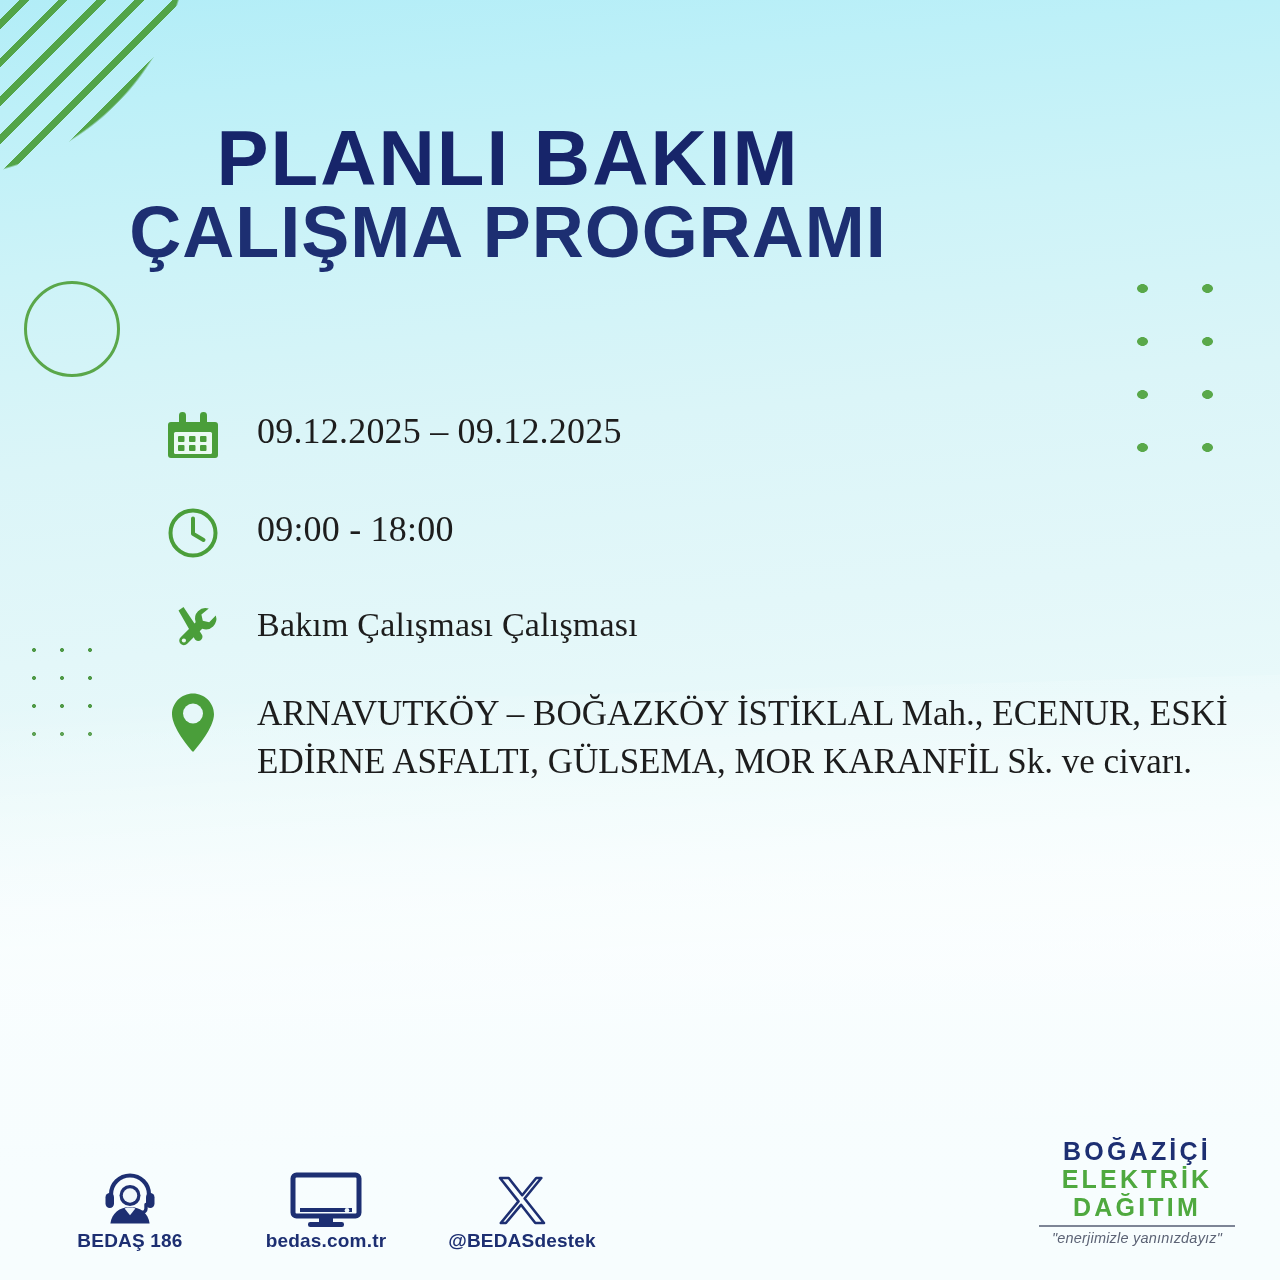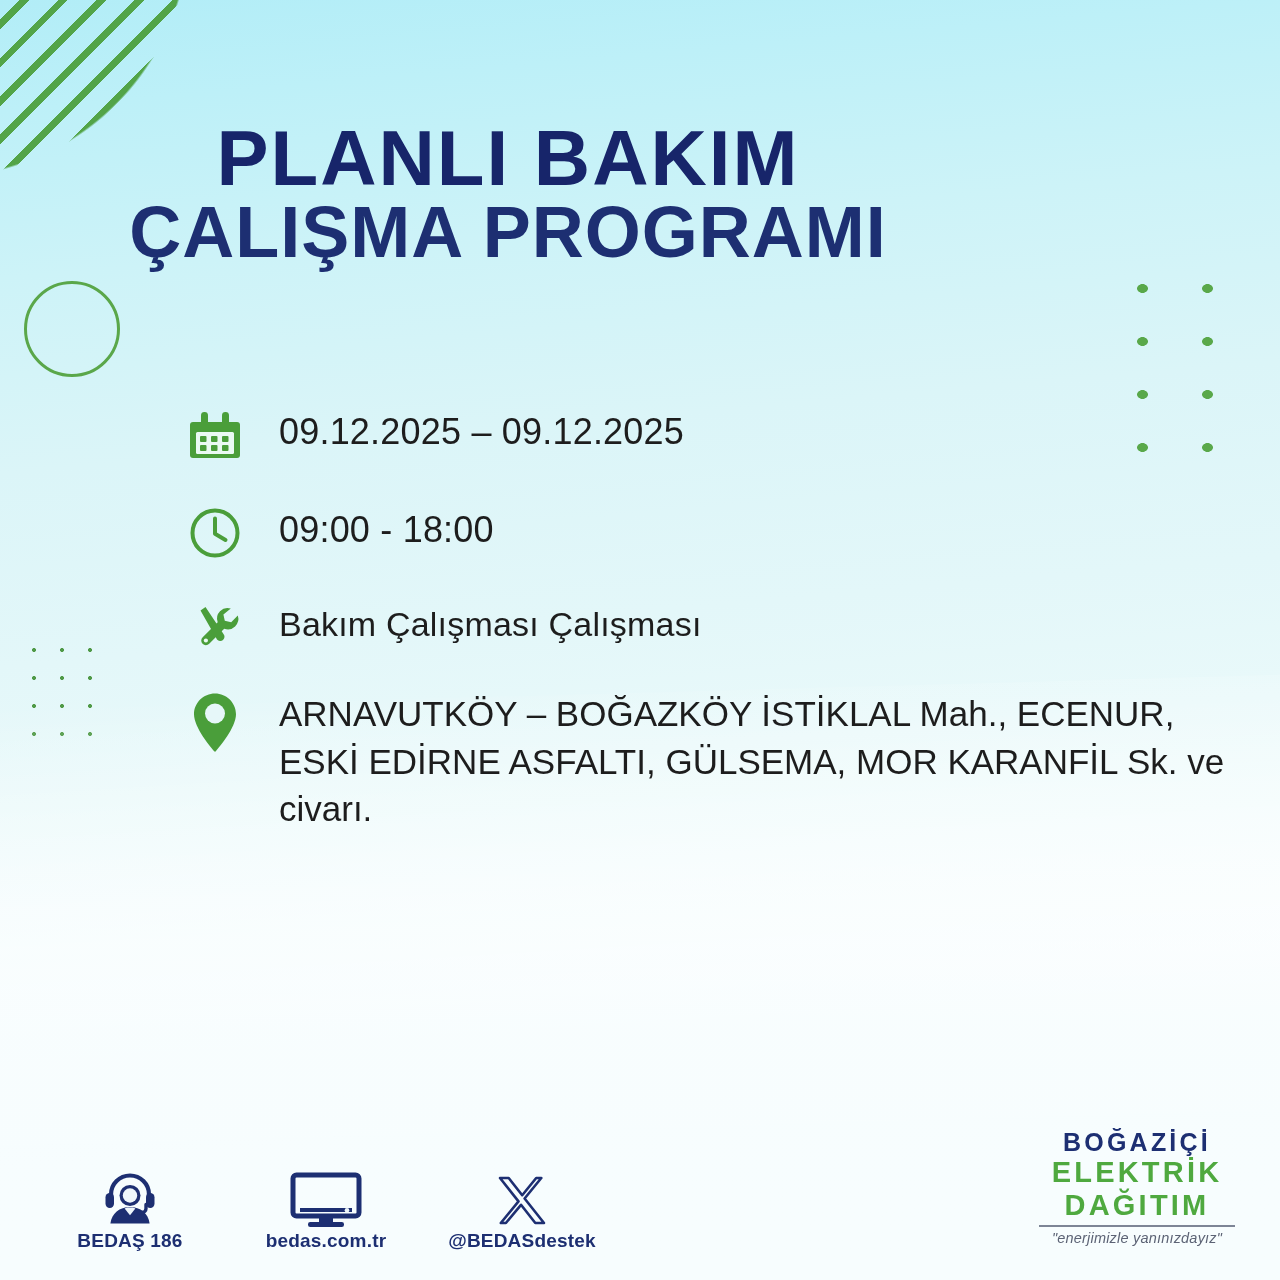--- a/index.html
+++ b/index.html
@@ -122,23 +122,24 @@
     font-weight: 700;
     letter-spacing: 1px;
     color: #1d2f72;
     line-height: 1;
     white-space: nowrap;
   }
 
   
   .info {
     position: absolute;
-    left: 184px;
+    left: 162px;
     top: 404px;
     width: 1070px;
+    font-family: Liberation Serif, serif;
   }
   .row {
     display: flex;
     align-items: flex-start;
     margin-bottom: 28px;
   }
   .row.r-date  { margin-bottom: 36px; }
   .row.r-time  { margin-bottom: 32px; }
   .row.r-work  { margin-bottom: 30px; }
   .row.r-place { margin-bottom: 0; }
@@ -213,21 +214,21 @@
     width: 230px;
   }
   .brand-l1 {
     font-size: 25px;
     font-weight: 700;
     letter-spacing: 3.2px;
     color: #1d2f72;
     line-height: 1.12;
   }
   .brand-l2, .brand-l3 {
-    font-size: 29px;
+    font-size: 25px;
     font-weight: 700;
     letter-spacing: 3.2px;
     color: #4fa93f;
     line-height: 1.12;
   }
   .brand-rule {
     margin: 4px auto 3px;
     width: 196px;
     height: 2px;
     background: #7d8596;

